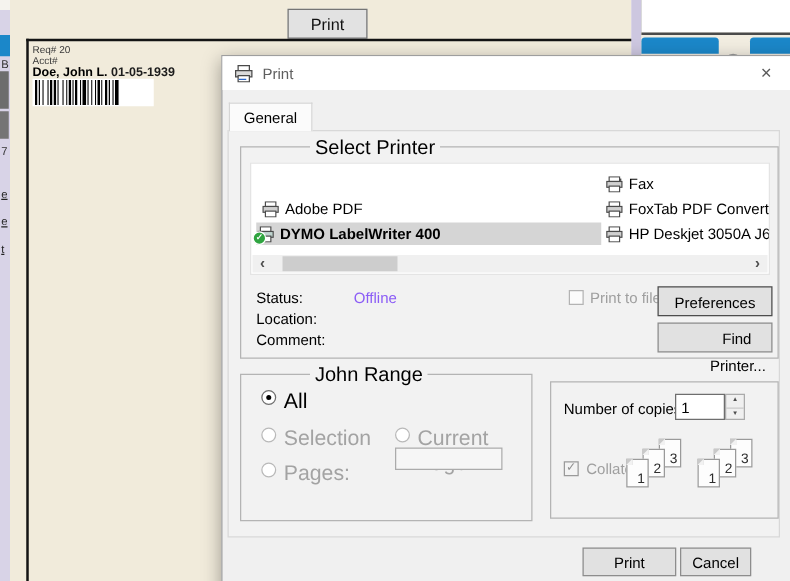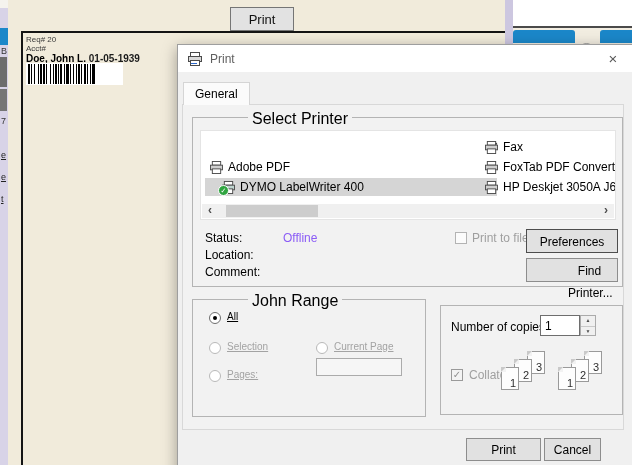--- a/index.html
+++ b/index.html
@@ -70,21 +70,21 @@
     background:#f2f2f2;border:1px solid #d8d8d8;box-sizing:border-box;z-index:1;
   }
   .groupbox{position:absolute;border:1px solid #b4b4b4;box-sizing:border-box;}
   .legend{position:absolute;top:-8px;left:8px;background:#f2f2f2;padding:0 4px;font-size:16px;color:#000;margin-left:47px;}
   .gb-printer{left:9px;top:12px;width:431px;height:170px;}
   .gb-range{left:9px;top:194px;width:234px;height:118px;}
   .box-copies{position:absolute;left:257px;top:200px;width:183px;height:110px;border:1px solid #b4b4b4;box-sizing:border-box;}
   
   .plist{position:absolute;left:7px;top:12px;width:416px;height:90px;background:#ffffff;border:1px solid #e4e4e4;box-sizing:border-box;overflow:hidden;}
   .pitem{position:absolute;display:flex;align-items:center;gap:4px;height:18px;font-size:12px;color:#000;white-space:nowrap;}
-  .pitem.sel{background:#d5d5d5;width:276px;padding-left:16px;margin-left:-4px;}
+  .pitem.sel{background:#d5d5d5;width:276px;padding-left:0;margin-left:-4px;font-weight:bold;}
   .picon{position:relative;display:inline-flex;flex:0 0 auto;}
   .badge{
     position:absolute;left:-3px;bottom:-2px;width:9px;height:9px;border-radius:50%;
     background:#2fa440;color:#fff;font-size:7px;line-height:9px;text-align:center;border:1px solid #fff;box-sizing:content-box;
   }
   .hscroll{position:absolute;left:1px;bottom:1px;width:412px;height:14px;background:#f0f0f0;}
   .hs-arrow{position:absolute;top:0;width:16px;height:14px;font-size:12px;font-weight:bold;color:#4d4d4d;text-align:center;line-height:13px;}
   .hs-thumb{position:absolute;left:24px;top:1px;width:92px;height:12px;background:#cdcdcd;}
   
   .srow{position:absolute;left:12px;font-size:12px;color:#000;}
@@ -99,21 +99,21 @@
   .btn-find{left:333px;top:140px;width:92px;height:24px;line-height:22px;padding-left:41px;}
   .btn-print{left:288px;top:393px;width:75px;height:23px;line-height:21px;}
   .btn-cancel{left:366px;top:393px;width:57px;height:23px;line-height:21px;}
   
   .chk{position:absolute;width:12px;height:12px;border:1px solid #b3b3b3;background:#fbfbfb;box-sizing:border-box;text-align:center;font-size:10px;line-height:10px;color:#8f8f8f;}
   .chk.checked{border-color:#9a9a9a;background:#f3f3f3;}
   .chk-label{position:absolute;font-size:12px;color:#9f9f9f;}
   .radio{position:absolute;width:12px;height:12px;border:1px solid #6f6f6f;border-radius:50%;background:#fff;box-sizing:border-box;}
   .radio.disabled{border-color:#b9b9b9;}
   .radio.on::after{content:"";position:absolute;left:3px;top:3px;width:4px;height:4px;border-radius:50%;background:#000;}
-  .r-label{position:absolute;font-size:10px;color:#000;text-decoration:underline;}
+  .r-label{position:absolute;font-size:17px;color:#000;}
   .r-label.dis{color:#a3a3a3;}
   .pages-input{position:absolute;left:123px;top:58px;width:86px;height:18px;background:#f6f6f6;border:1px solid #ababab;box-sizing:border-box;}
   
   .copies-label{position:absolute;left:10px;top:14px;font-size:12px;color:#000;}
   .copies-edit{position:absolute;left:99px;top:9px;width:40px;height:21px;background:#fff;border:1px solid #6e6e6e;box-sizing:border-box;font-size:12px;padding:3px 0 0 4px;}
   .spin{position:absolute;left:139px;top:9px;width:16px;height:21px;border:1px solid #ababab;box-sizing:border-box;background:#f0f0f0;}
   .spin div{height:50%;text-align:center;font-size:5px;color:#4d4d4d;line-height:9px;border-bottom:1px solid #c9c9c9;}
   .spin div:last-child{border-bottom:none;}
   .collate-stack{position:absolute;width:52px;height:50px;}
   .sheet{

